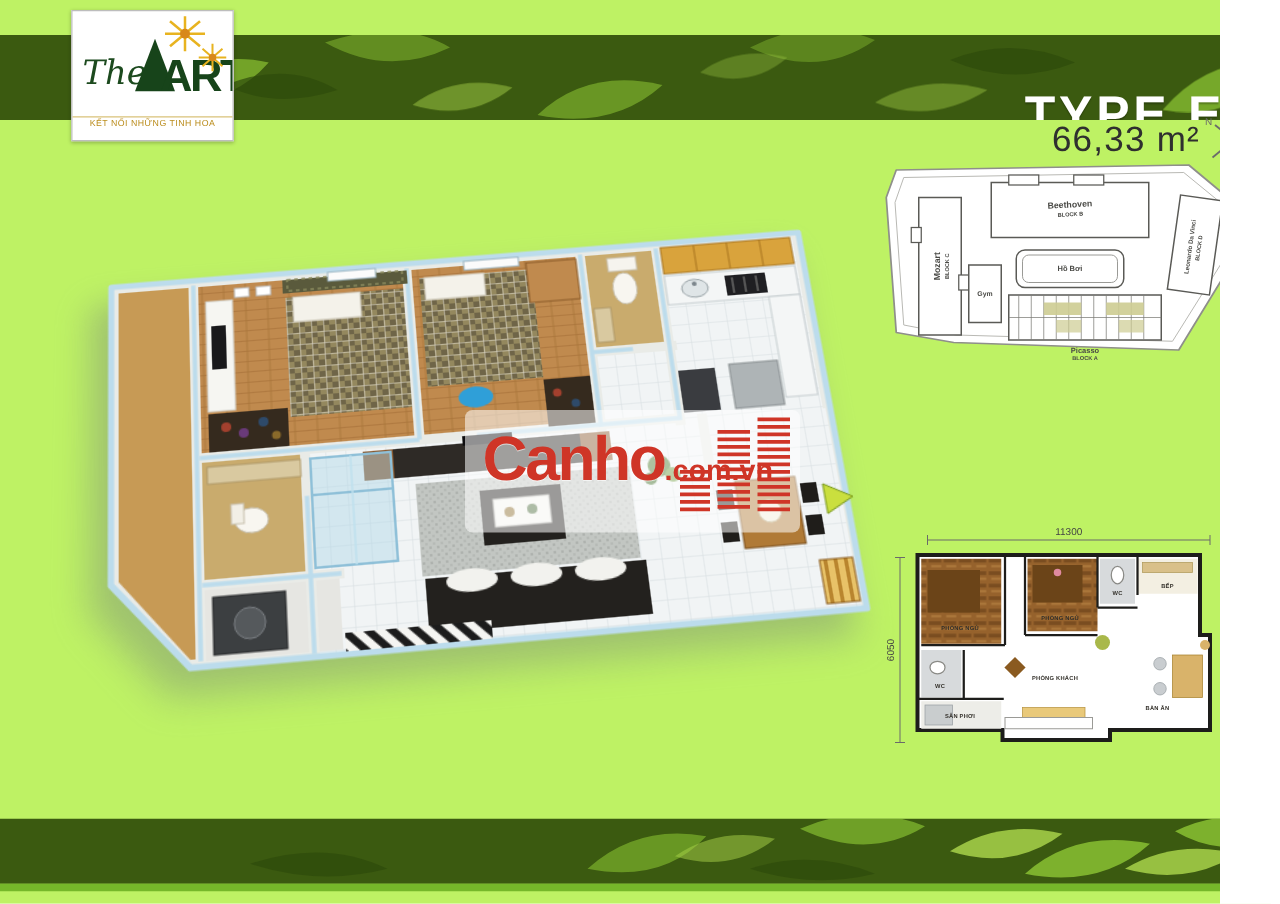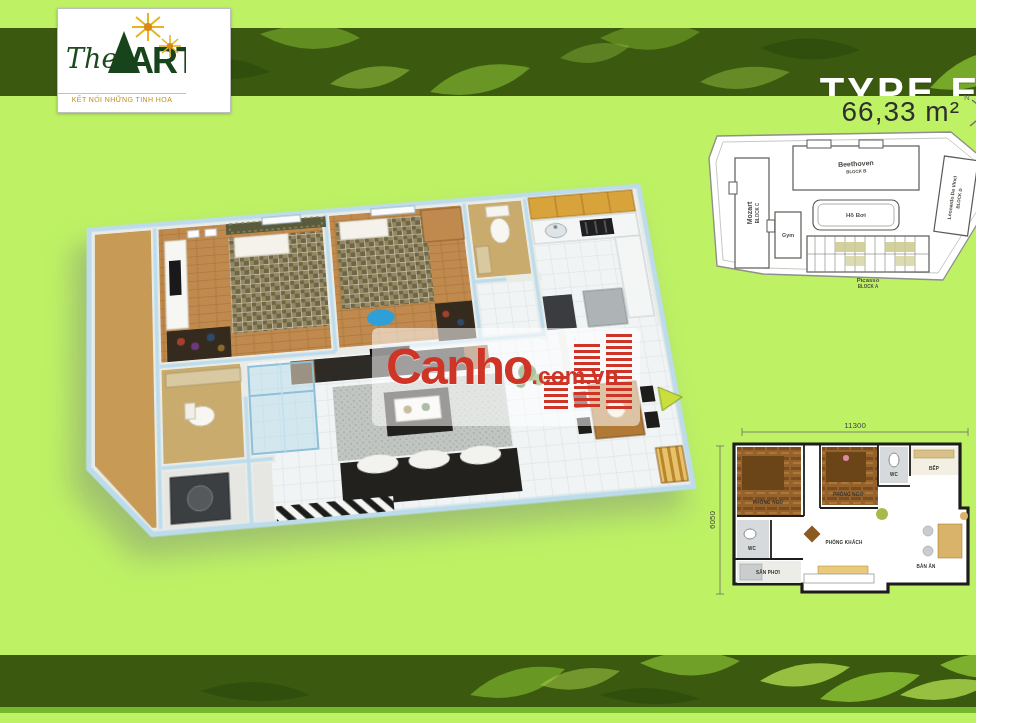--- a/index.html
+++ b/index.html
@@ -14,21 +14,21 @@
   .band-strip{position:absolute;left:0;top:707px;width:1024px;height:6px;background:#76b82a;}
 
   .type-label{position:absolute;left:790px;top:34px;width:220px;height:60px;
               color:#ffffff;font-size:40px;font-weight:bold;letter-spacing:3px;
               display:flex;align-items:center;justify-content:center;text-shadow:0 1px 1px rgba(0,0,0,.25);}
   .area-label{position:absolute;left:810px;top:96px;width:150px;text-align:right;
               color:#2f2f2f;font-size:28px;letter-spacing:1px;}
 
   
   .logo-box{position:absolute;left:57px;top:8px;width:128px;height:103px;background:#ffffff;
-            border:1px solid #bdbdbd;box-shadow:0 1px 3px rgba(0,0,0,.25);padding-left:44px;}
+            border:1px solid #bdbdbd;box-shadow:0 1px 3px rgba(0,0,0,.25);}
   .logo-script{position:absolute;left:8px;top:34px;font-family:"DejaVu Serif", serif;
                font-style:italic;font-size:27px;color:#1c4a1e;}
   .logo-tagline{position:absolute;left:0;top:84px;width:128px;text-align:center;
                 font-size:7px;color:#bb8d1d;letter-spacing:.4px;border-top:1px solid #d9c27a;
                 padding-top:2px;white-space:nowrap;overflow:hidden;}
 
   
   .plan3d-wrap{position:absolute;left:84px;top:188px;width:590px;height:330px;
                transform-origin:50% 50%;
                transform:perspective(900px) rotateX(16deg) rotate(-5deg);

